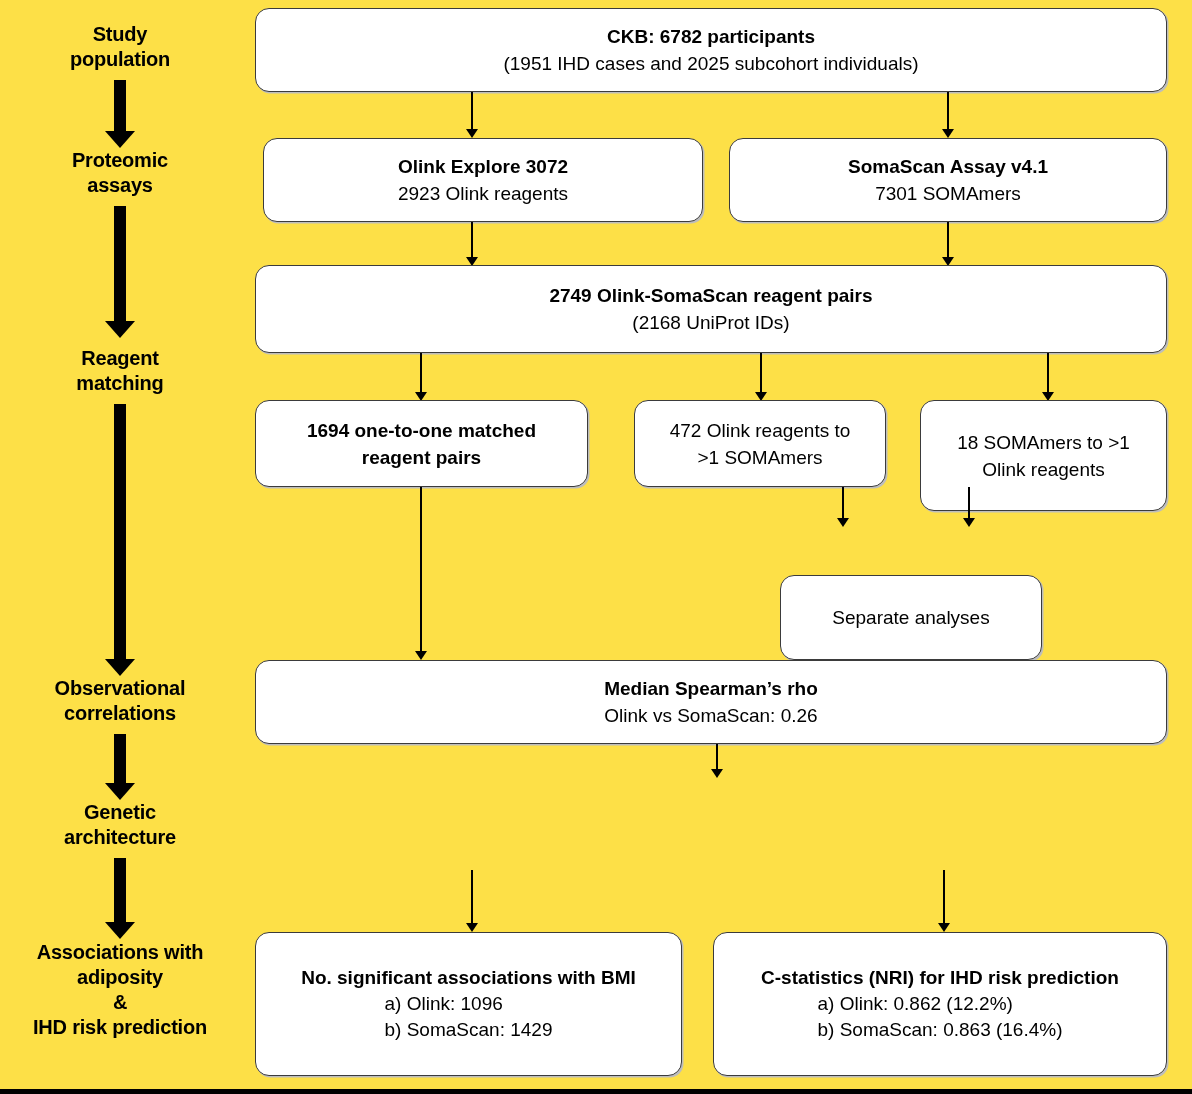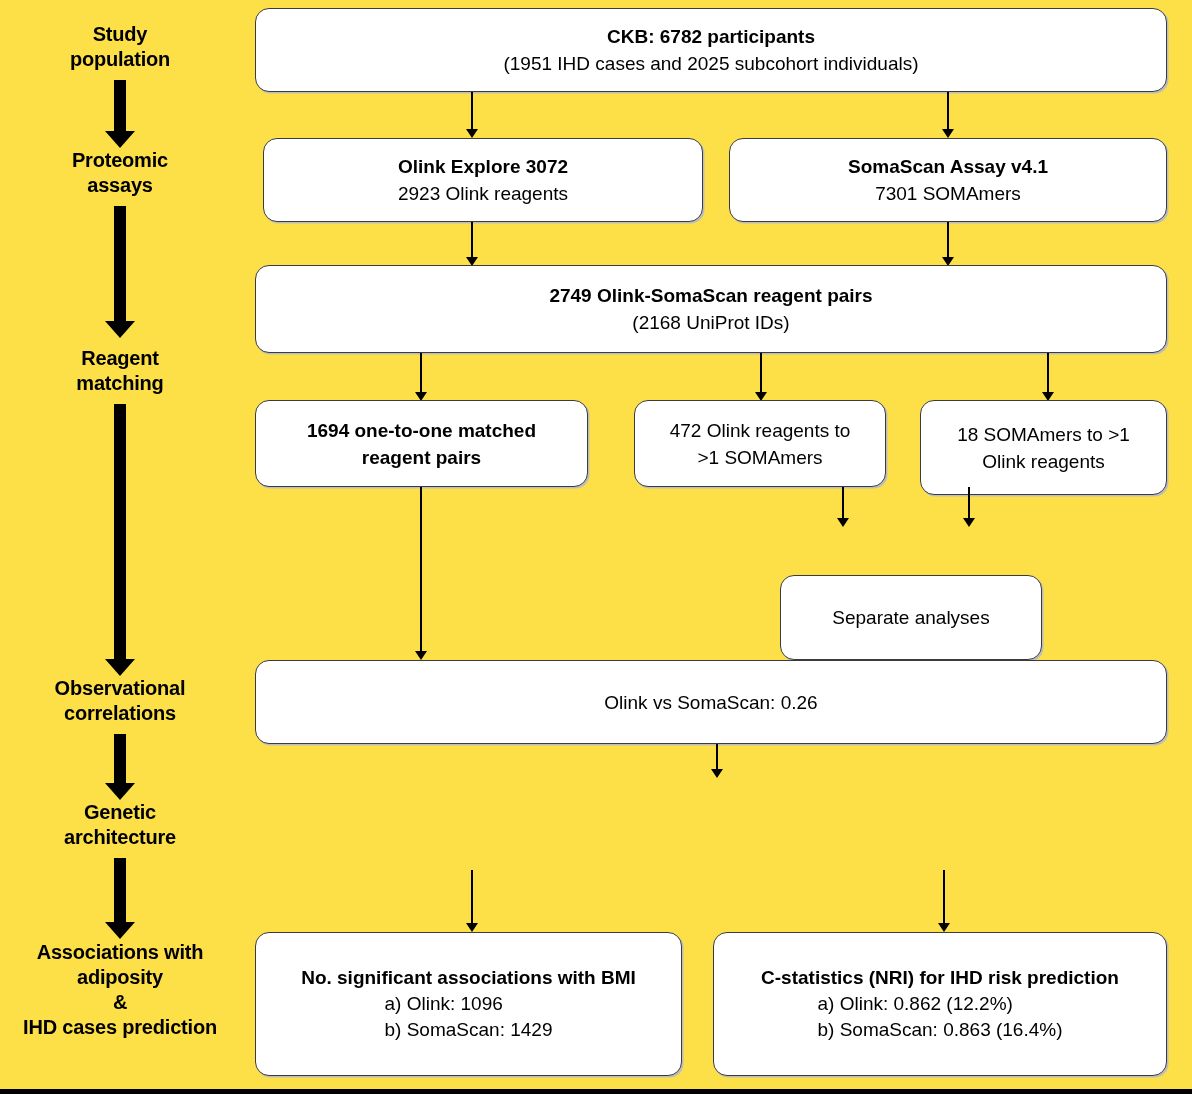--- a/index.html
+++ b/index.html
@@ -167,21 +167,21 @@
 
   <div class="thick-arrow" style="left:100px; top:858px; height:81px;">
     <div class="shaft" style="height:64px;"></div>
     <div class="head" style="top:64px;"></div>
   </div>
 
   <div class="stage-label" style="left:2px; top:940px; width:236px;">
     <div>Associations with</div>
     <div>adiposity</div>
     <div>&amp;</div>
-    <div>IHD cases prediction</div>
+    <div>IHD risk prediction</div>
   </div>
 
   <div class="box" style="left:255px; top:8px; width:912px; height:84px;">
     <div class="line bold">CKB: 6782 participants</div>
     <div class="line plain">(1951 IHD cases and 2025 subcohort individuals)</div>
   </div>
 
   <div class="conn" style="left:466px; top:92px; width:12px; height:46px;">
     <div class="shaft" style="height:37px;"></div>
     <div class="head" style="top:37px;"></div>
@@ -233,21 +233,21 @@
   <div class="box" style="left:255px; top:400px; width:333px; height:87px;">
     <div class="line bold">1694 one-to-one matched</div>
     <div class="line bold">reagent pairs</div>
   </div>
 
   <div class="box" style="left:634px; top:400px; width:252px; height:87px;">
     <div class="line plain">472 Olink reagents to</div>
     <div class="line plain">&gt;1 SOMAmers</div>
   </div>
 
-  <div class="box" style="left:920px; top:400px; width:247px; height:95px;">
+  <div class="box" style="left:920px; top:400px; width:247px; height:111px;">
     <div class="line plain">18 SOMAmers to &gt;1</div>
     <div class="line plain">Olink reagents</div>
   </div>
 
   <div class="conn" style="left:415px; top:487px; width:12px; height:173px;">
     <div class="shaft" style="height:164px;"></div>
     <div class="head" style="top:164px;"></div>
   </div>
 
   <div class="conn" style="left:837px; top:487px; width:12px; height:40px;">
@@ -258,20 +258,21 @@
   <div class="conn" style="left:963px; top:487px; width:12px; height:40px;">
     <div class="shaft" style="height:31px;"></div>
     <div class="head" style="top:31px;"></div>
   </div>
 
   <div class="box" style="left:780px; top:527px; width:262px; height:85px;margin-top:48px;">
     <div class="line plain">Separate analyses</div>
   </div>
 
   <div class="box" style="left:255px; top:660px; width:912px; height:84px;">
+    <div class="line bold">Median Spearman’s rho</div>
     <div class="line plain">Olink vs SomaScan: 0.26</div>
   </div>
 
   <div class="conn" style="left:711px; top:744px; width:12px; height:34px;">
     <div class="shaft" style="height:25px;"></div>
     <div class="head" style="top:25px;"></div>
   </div>
 
 
   <div class="conn" style="left:466px; top:870px; width:12px; height:62px;">

